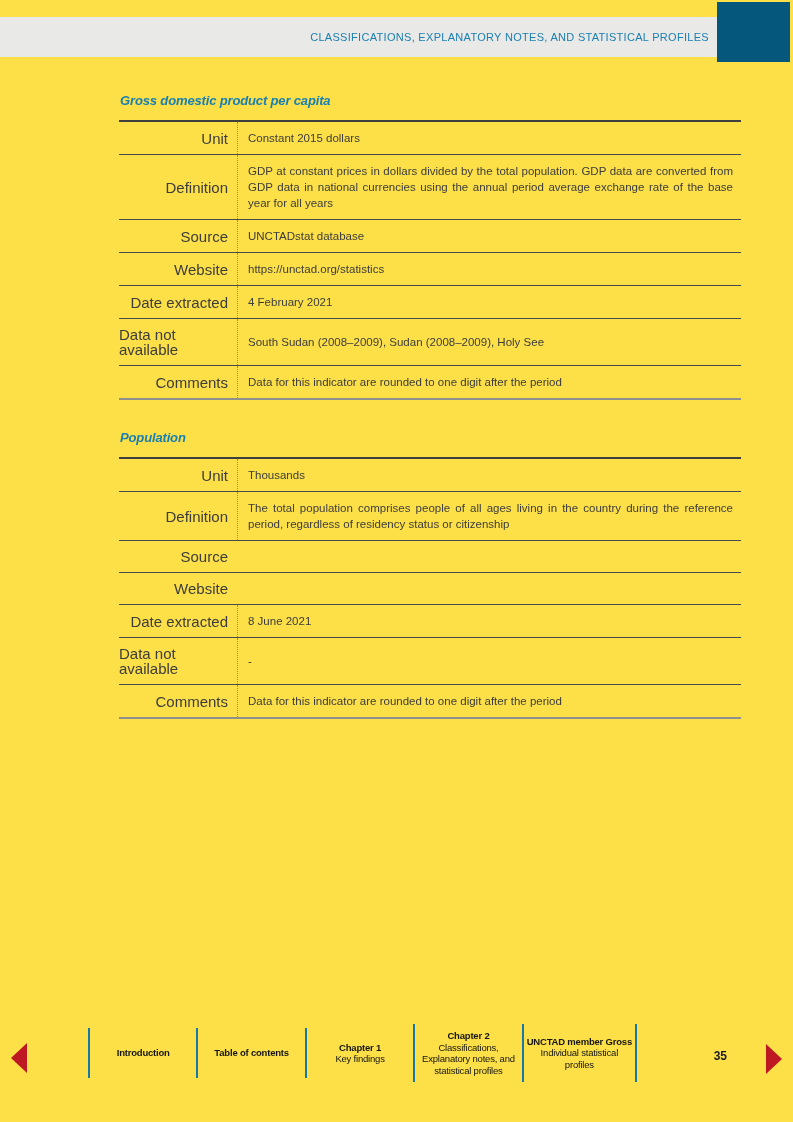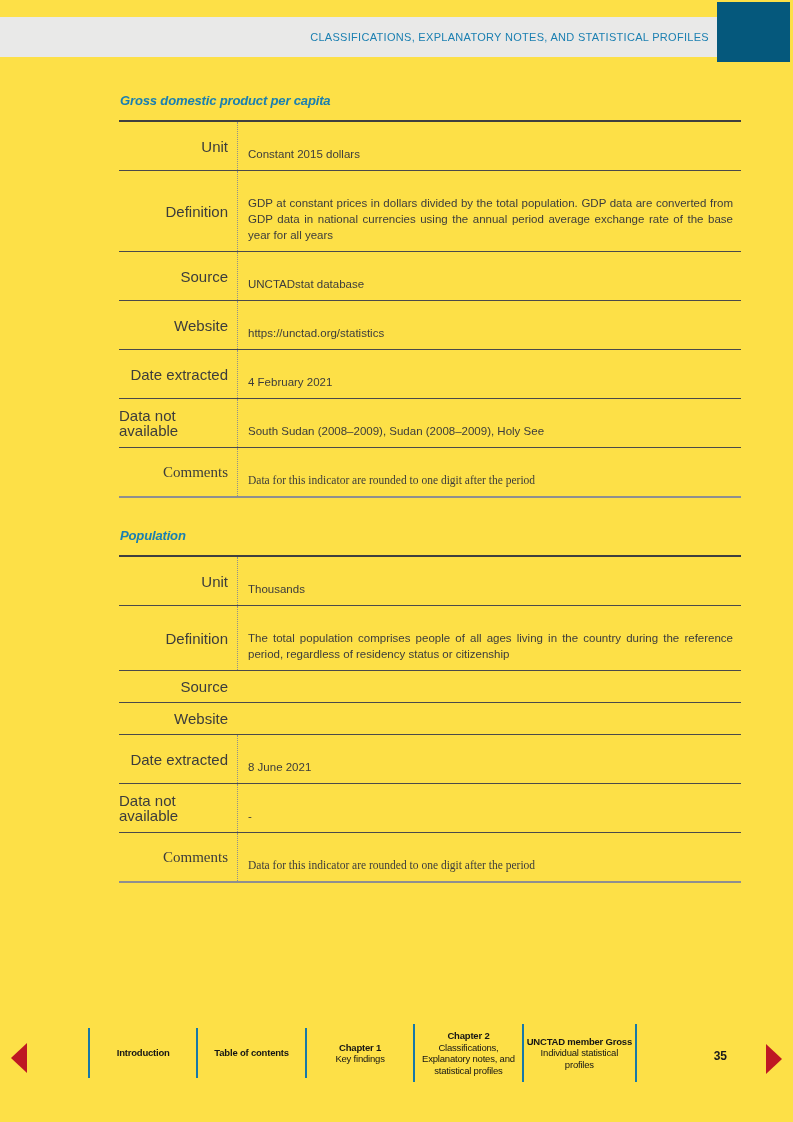--- a/index.html
+++ b/index.html
@@ -32,33 +32,33 @@
     transform:scaleX(0.97); transform-origin:left center;
   }
   .section-gap { margin-top:30px; }
 
   .spec-table {
     width:100%;
     border-top:2px solid #3f3f3f;
     border-bottom:2px solid #8f8f8f;
   }
   .spec-row { display:flex; border-bottom:1px solid #4a4a4a; }
-  .spec-row:last-child { border-bottom:none;font-family:Liberation Serif, serif; }
+  .spec-row:last-child { border-bottom:none; }
   .cell-label {
     width:118px; flex:0 0 118px;
     display:flex; align-items:center; justify-content:flex-end;
     text-align:left;
     padding:8px 9px 8px 0;
     font-size:15px; line-height:15px; color:#3c3c3c;
   }
   .cell-value {
     flex:1;
     border-left:1px dotted #8f8f8f;
     display:flex; align-items:center;
-    padding:24px 8px 8px 10px;
+    padding:8px 8px 8px 10px;
     font-size:11.5px; line-height:16px; color:#3c3c3c;
   }
   .cell-value > span { width:100%; text-align:justify; }
   .spec-row.single .cell-value > span { text-align:left; }
 
   
   .footer-nav {
     position:absolute; left:88px; top:1024px; width:549px; height:58px;
     display:flex; align-items:center;
   }

